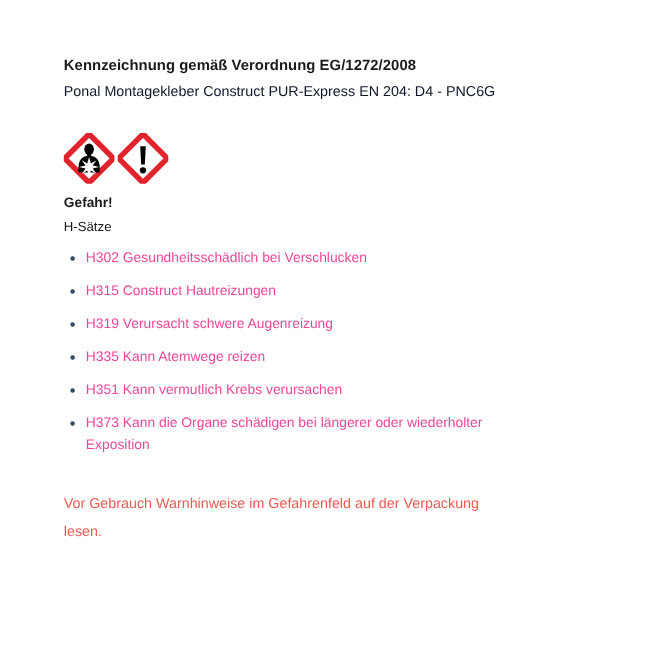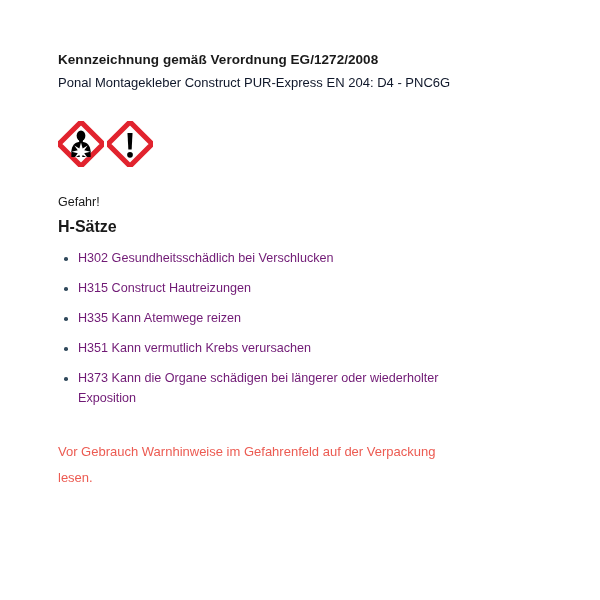--- a/index.html
+++ b/index.html
@@ -55,45 +55,45 @@
     gap: 3px;
   }
   .pictogram {
     width: 46px;
     height: 46px;
     display: block;
   }
 
   
   .signal-word {
-    margin-top: 26px;
+    margin-top: 8px;
     font-size: 12.5px;
-    font-weight: normal;
+    font-weight: bold;
     color: #1a1a1a;
     line-height: 1.55;
   }
   .h-heading {
     margin-top: 3px;
-    font-size: 16px;
-    font-weight: bold;
+    font-size: 12px;
+    font-weight: normal;
     color: #1a1a1a;
     line-height: 1.55;
   }
 
   .h-list {
     list-style: none;
     margin: 9px 0 0 0;
     padding: 0;
   }
   .h-list li {
     position: relative;
     padding-left: 20px;
     margin-bottom: 10.5px;
     font-size: 12.6px;
-    color: #701a75;
+    color: #ec4899;
     line-height: 1.55;
     max-width: 400px;
   }
   .h-list li::before {
     content: "";
     position: absolute;
     left: 6px;
     top: 8px;
     width: 3.6px;
     height: 3.6px;
@@ -167,20 +167,21 @@
 
     </div>
 
     <div class="signal-word">Gefahr!</div>
 
     <div class="h-heading">H-Sätze</div>
 
     <ul class="h-list">
       <li>H302 Gesundheitsschädlich bei Verschlucken</li>
       <li>H315 Construct Hautreizungen</li>
+      <li>H319 Verursacht schwere Augenreizung</li>
       <li>H335 Kann Atemwege reizen</li>
       <li>H351 Kann vermutlich Krebs verursachen</li>
       <li>H373 Kann die Organe schädigen bei längerer oder wiederholter Exposition</li>
     </ul>
 
     <div class="warning-note">Vor Gebrauch Warnhinweise im Gefahrenfeld auf der Verpackung lesen.</div>
 
   </div>
 </div>
 

